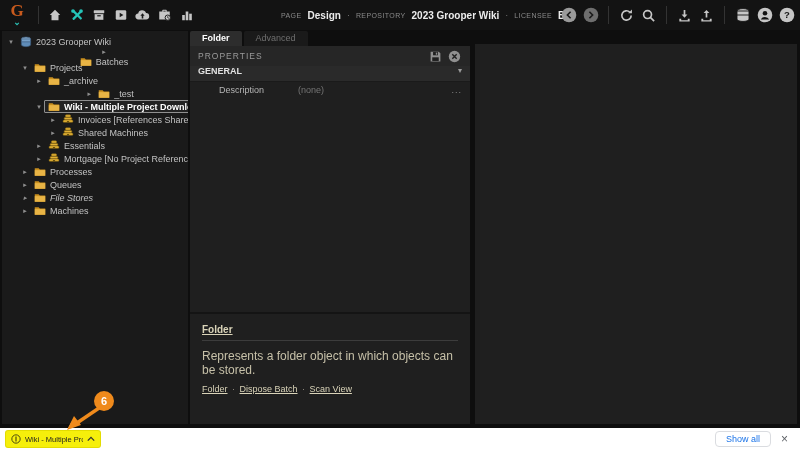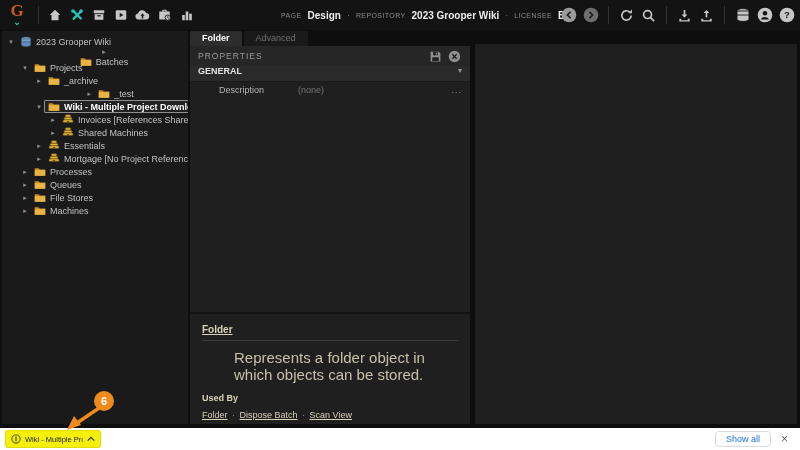--- a/index.html
+++ b/index.html
@@ -49,21 +49,21 @@
   .chev { font-size:8px; color:#9a9a9a; cursor:pointer; }
   .prop-row { height:15px; display:flex; align-items:center; padding:0 8px 0 20px; font-size:9px; }
   .prop-label { width:88px; color:#b5b5b5;padding-left:9px; }
   .prop-value { flex:1; color:#757575; }
   .prop-more { color:#8a8a8a; cursor:pointer; letter-spacing:1px; }
 
   .help-sect { position:absolute; left:0; bottom:0; width:280px; height:112px; background:#1f1f1f;
     border-top:2px solid #141414; padding:10px 12px; }
   .help-title { font-size:10px; font-weight:bold; color:#d9d3b8; text-decoration:underline; cursor:pointer; }
   .help-hr { border:none; border-top:1px solid #3c3c3c; margin:5px 0 8px 0; }
-  .help-body { font-size:15px; color:#c6c0a8;margin-left:32px; }
+  .help-body { font-size:12px; color:#c6c0a8; }
   .usedby-label { font-size:9px; font-weight:bold; color:#d9d3b8; margin-top:10px; }
   .usedby-links { font-size:9px; color:#d9d3b8; margin-top:7px; }
   .usedby-links a { color:#d9d3b8; text-decoration:underline; cursor:pointer; }
   .ul-sep { color:#9a9488; text-decoration:none; margin:0 2px; }
 
   
   .right-panel { position:absolute; left:475px; top:44px; width:322px; height:380px; background:#1f1f1f; }
 
   
   .dlbar { position:absolute; left:0; top:428px; width:800px; height:22px; background:#ffffff;
@@ -382,21 +382,21 @@
       <span class="node-box">
         <span class="ticon">
           <svg width="12" height="10" viewBox="0 0 16 13">
             <path d="M1 1.5h5.2l1.6 1.8H15v8.2H1z" fill="#c98f1e"></path>
             <path d="M1 4h14v7.5H1z" fill="#e8b445"></path>
           </svg>
         </span>
         <span class="tlabel">Queues</span>
       </span>
     </div>
-    <div class="tree-row" style="padding-left: 18px;">
+    <div class="tree-row" style="padding-left: 18px; font-style: italic;">
       <span class="tree-arrow">▸</span>
       <span class="node-box">
         <span class="ticon">
           <svg width="12" height="10" viewBox="0 0 16 13">
             <path d="M1 1.5h5.2l1.6 1.8H15v8.2H1z" fill="#c98f1e"></path>
             <path d="M1 4h14v7.5H1z" fill="#e8b445"></path>
           </svg>
         </span>
         <span class="tlabel">File Stores</span>
       </span>
@@ -445,21 +445,20 @@
   <div class="prop-row">
     <span class="prop-label">Description</span>
     <span class="prop-value">(none)</span>
     <span class="prop-more">...</span>
   </div>
 
   <div class="help-sect">
     <div class="help-title">Folder</div>
     <hr class="help-hr">
     <div class="help-body">Represents a folder object in which objects can be stored.</div>
-    <div class="usedby-label">Used By</div>
     <div class="usedby-links" id="usedByLinks"><a>Folder</a><span class="ul-sep"> · </span><a>Dispose Batch</a><span class="ul-sep"> · </span><a>Scan View</a></div>
   </div>
 </div>
 
 <div class="right-panel"></div>
 
 <div class="dlbar">
   <div class="dl-chip">
     <span style="display:flex;">
       <svg width="10" height="10" viewBox="0 0 12 12">

